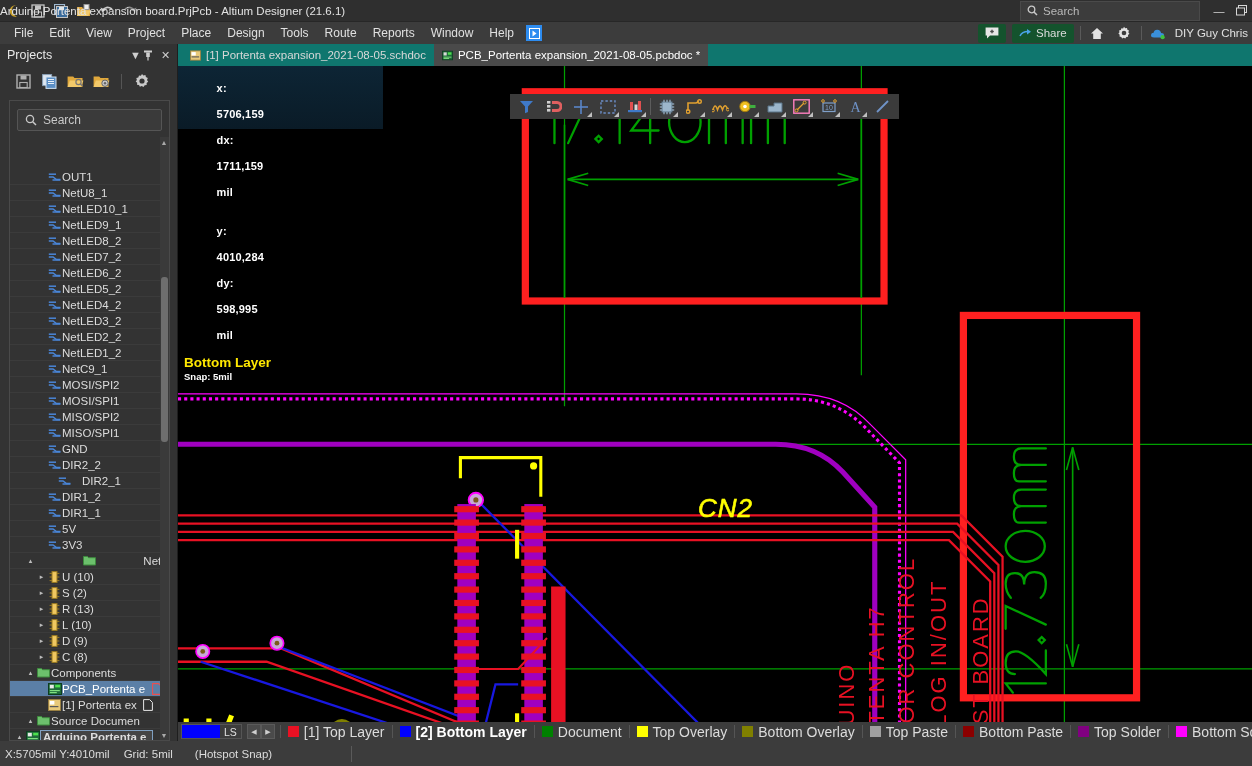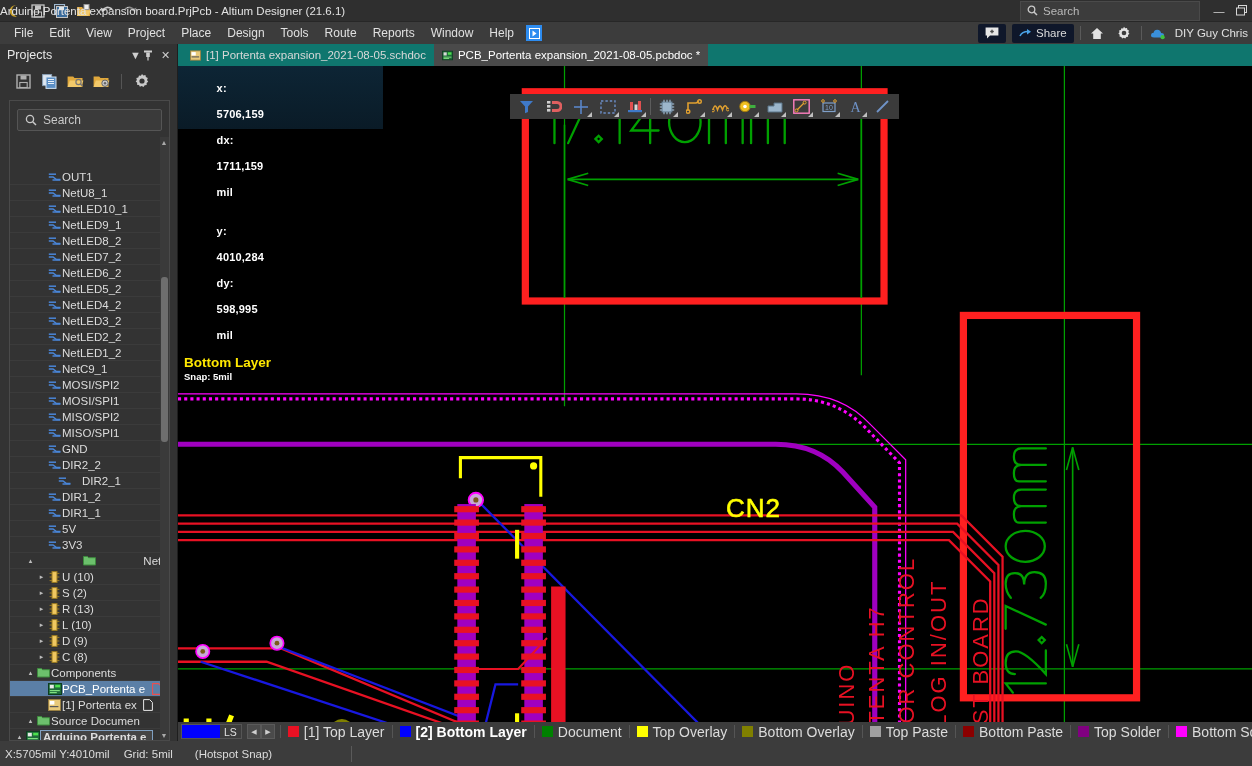--- a/index.html
+++ b/index.html
@@ -20,21 +20,21 @@
   .wc { width:22px; height:22px; display:flex; align-items:center; justify-content:center;
     color:#d6d6d6; font-size:11px; }
 
   
   .menubar { height:22px; background:#3c3c3c; display:flex; align-items:center;
     padding-left:6px; position:relative; }
   .menu-item { font-size:12px; color:#e0e0e0; padding:2px 8px; }
   .menu-blue { width:16px; height:16px; background:#2d8cf0; display:flex;
     align-items:center; justify-content:center; margin-left:4px; }
   .mb-right { margin-left:auto; display:flex; align-items:center; gap:6px; padding-right:4px; }
-  .chip { background:#0f172a; border-radius:2px; height:19px; display:flex; align-items:center;
+  .chip { background:#14532d; border-radius:2px; height:19px; display:flex; align-items:center;
     padding:0 7px; gap:4px; font-size:11.5px; color:#dcdcdc; }
   .vline { width:1px; height:14px; background:#5a5a5a; }
   .acct { font-size:11.5px; color:#e0e0e0; }
 
   
   .main { display:flex; height:697px; }
 
   
   .panel { width:178px; background:#333333; display:flex; flex-direction:column;
     border-right:1px solid #1e1e1e; }
@@ -984,22 +984,22 @@
 
         <path d="M350 705 L380 660 H460" fill="none" stroke="#e81123" stroke-width="2"></path>
         <path d="M290 585 H330 L358 555" fill="none" stroke="#e81123" stroke-width="2"></path>
 
         <g fill="none" stroke="#e81123" stroke-width="2.4" stroke-linejoin="round" stroke-linecap="round">
           <text x="0" y="0" font-family="Liberation Sans" font-size="0"></text>
         </g>
       </svg>
 
       <div style="position:absolute; left:0; top:0; width:100%; height:100%; pointer-events:none;">
-        <div style="position:absolute; left:548px; top:427px; color:#ffff00; font-size:26px;
-                    font-family:'Liberation Sans',sans-serif; letter-spacing:1px;
+        <div style="position:absolute; left:520px; top:427px; color:#ffff00; font-size:26px;
+                    font-family:'Liberation Sans',sans-serif; letter-spacing:1px;font-style:italic;
                     -webkit-text-stroke:0.6px #ffff00;">CN2</div>
 
         <div style="position:absolute; left:656px; top:712px; transform-origin:0 0; transform:rotate(-90deg);
                     color:#e81123; font-size:22px; font-family:'Liberation Sans',sans-serif;
                     letter-spacing:2px; white-space:nowrap;">ARDUINO</div>
         <div style="position:absolute; left:686px; top:712px; transform-origin:0 0; transform:rotate(-90deg);
                     color:#e81123; font-size:22px; font-family:'Liberation Sans',sans-serif;
                     letter-spacing:2px; white-space:nowrap;">PORTENTA H7</div>
         <div style="position:absolute; left:716px; top:712px; transform-origin:0 0; transform:rotate(-90deg);
                     color:#e81123; font-size:22px; font-family:'Liberation Sans',sans-serif;

